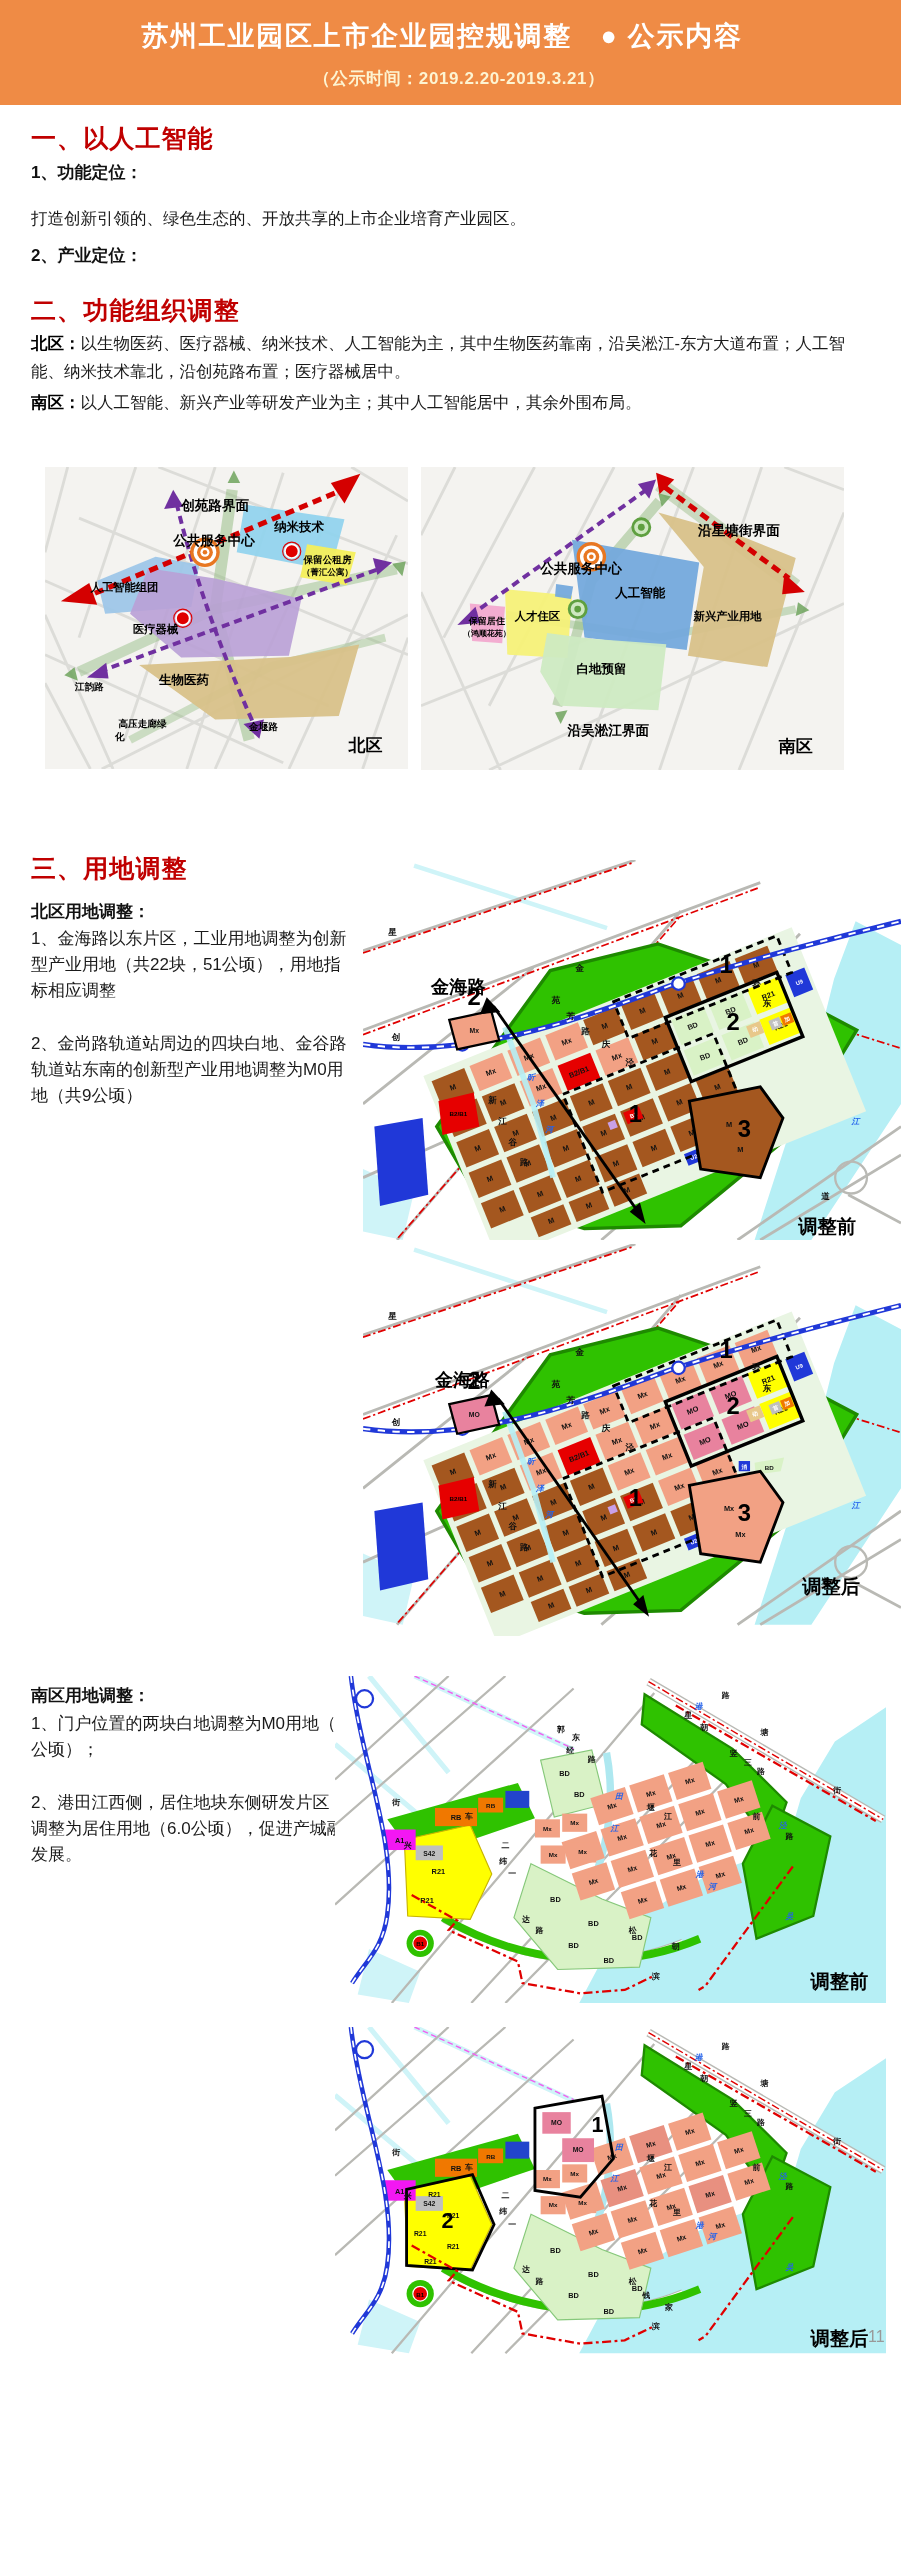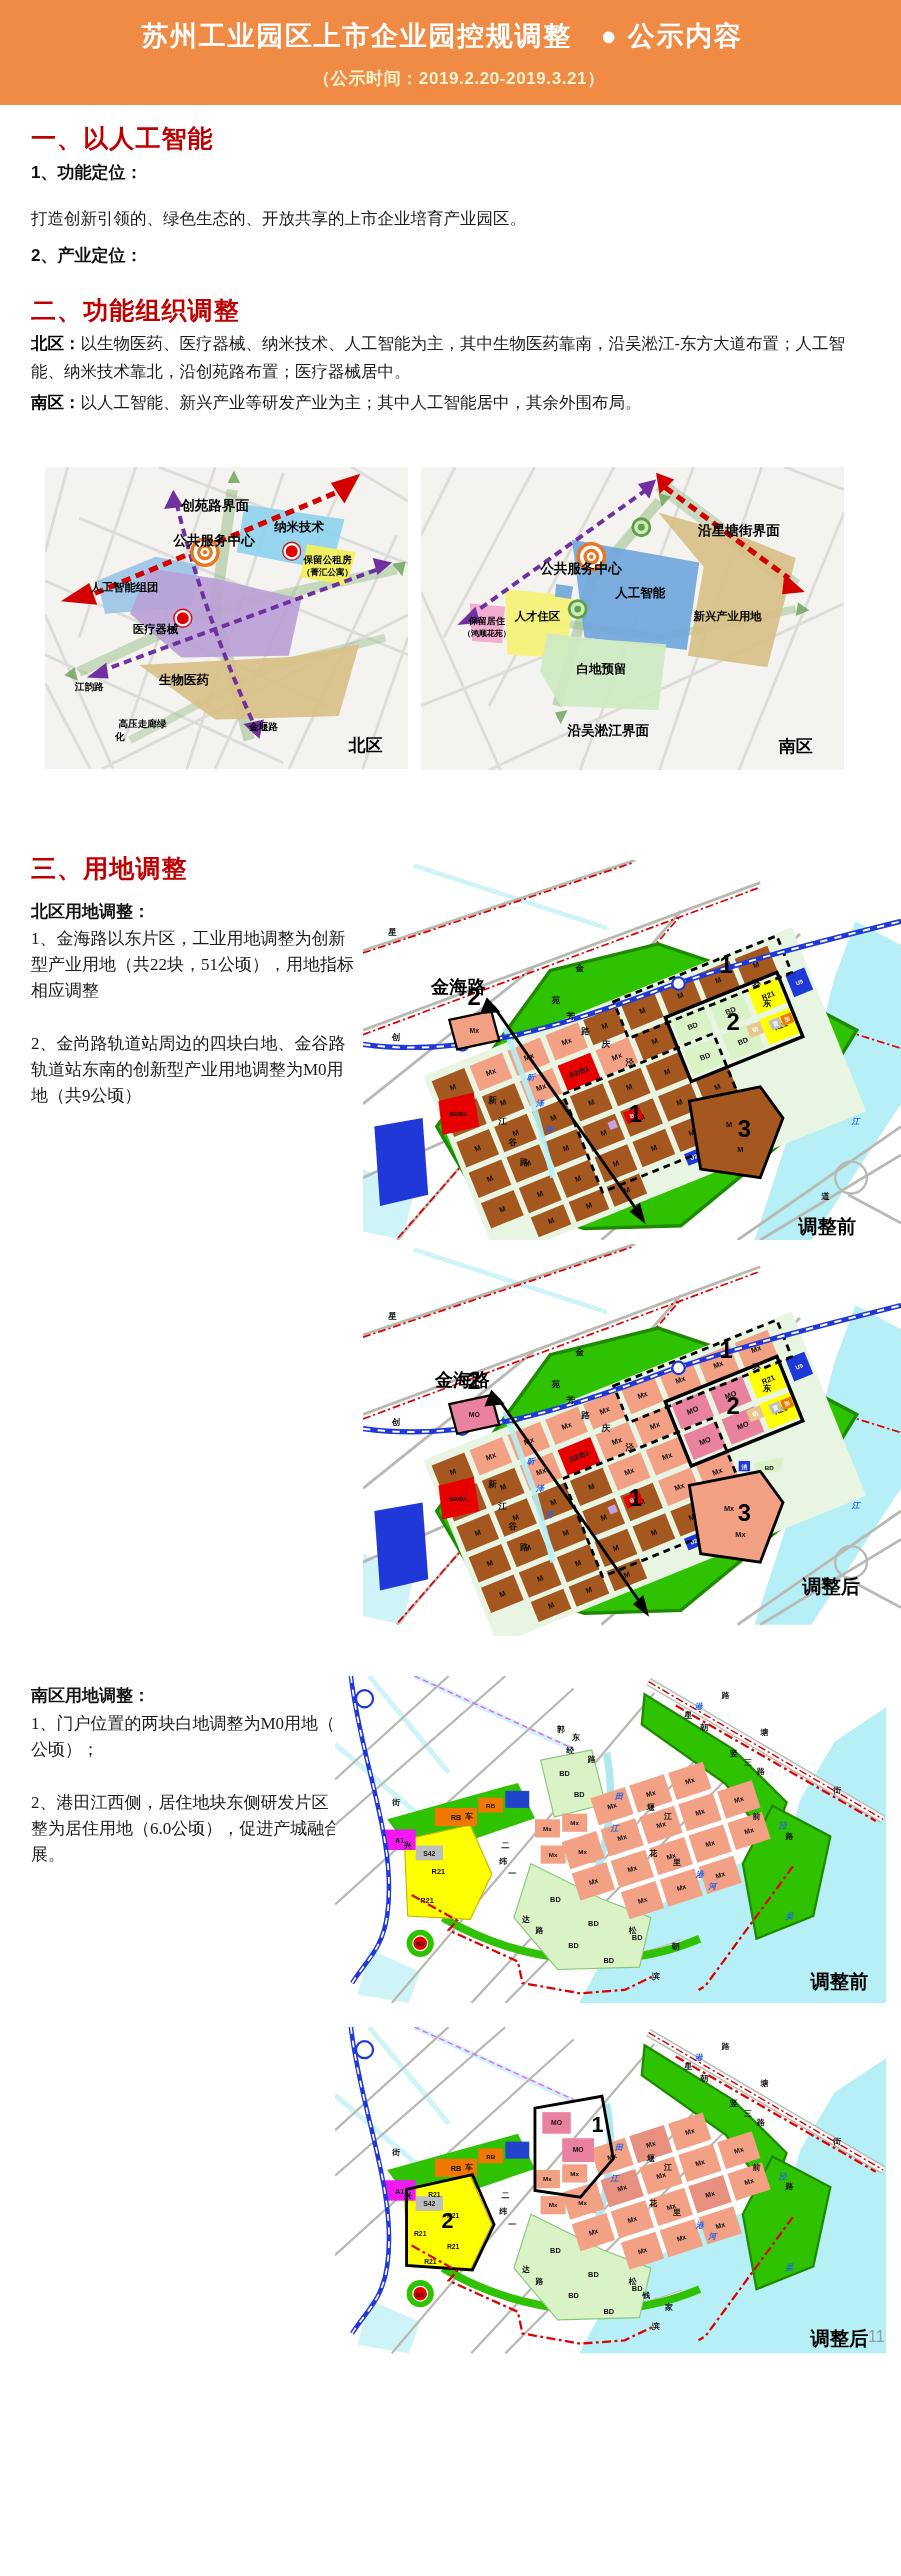--- a/index.html
+++ b/index.html
@@ -7,21 +7,21 @@
         font-family:"Liberation Sans",sans-serif;overflow:hidden;}
   .abs{position:absolute;}
   .hdr{left:0;top:0;width:902px;height:105px;background:#EF8B45;}
   .hdr-title{left:0;top:18px;width:884px;text-align:center;color:#ffffff;
              font-size:27px;font-weight:bold;letter-spacing:1.7px;}
   .hdr-sub{left:0;top:67px;width:902px;text-align:center;color:#FDF4D2;
            font-size:17px;font-weight:bold;letter-spacing:0.6px;padding-left:8px;}
   .h-red{color:#C00000;font-size:25px;font-weight:bold;letter-spacing:1.1px;}
   .t-bold{color:#111111;font-size:17px;font-weight:bold;}
   .t-body{color:#1a1a1a;font-size:16.5px;line-height:26px;}
-  .t-item{color:#1a1a1a;font-size:17px;line-height:26px;font-family:Liberation Serif, serif;}
+  .t-item{color:#1a1a1a;font-size:17px;line-height:26px;}
   .para{width:843px;color:#1a1a1a;font-size:16.5px;line-height:28px;}
   .para b{color:#000;}
   .pageno{color:#999999;font-size:16px;}
   svg{display:block;}
   svg text{font-family:"Liberation Sans",sans-serif;}
 </style>
 </head>
 <body>
 
 <div class="page">

